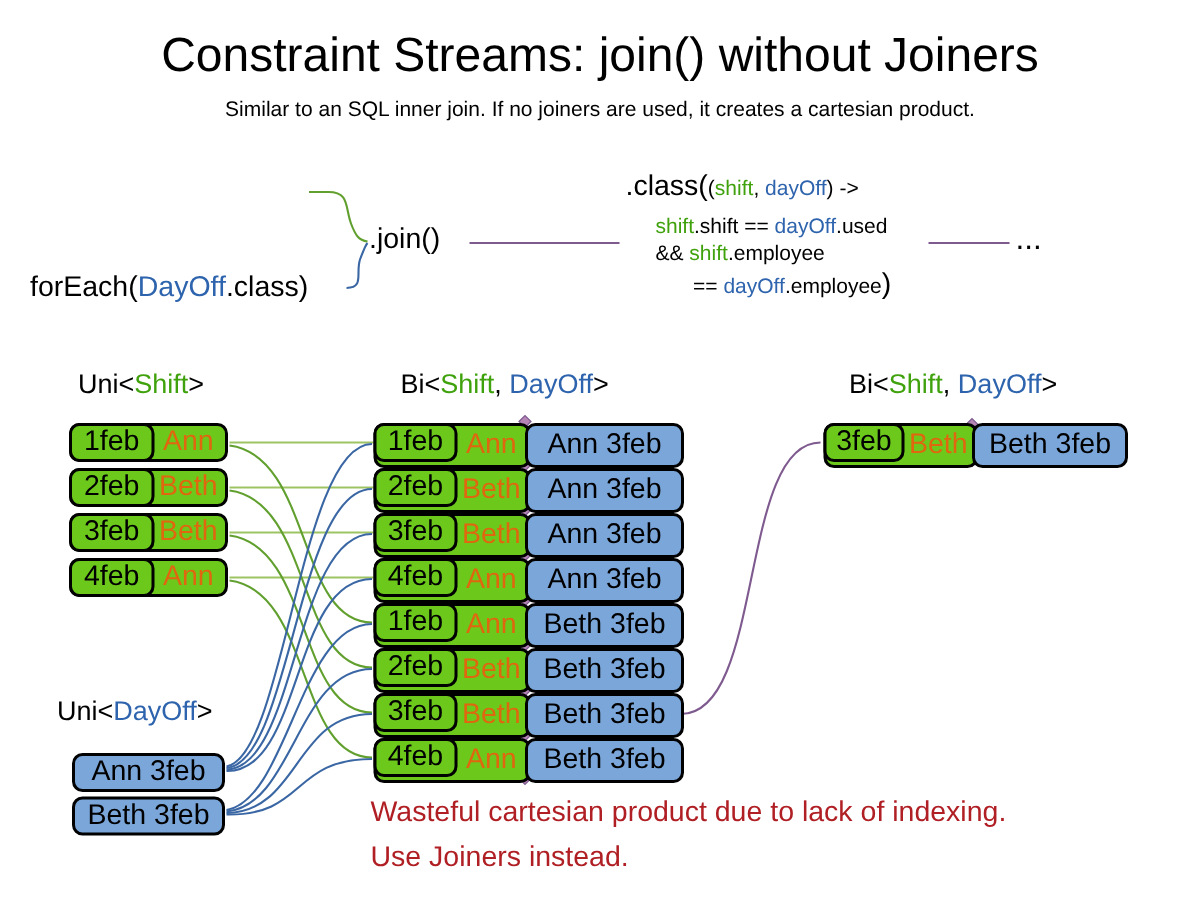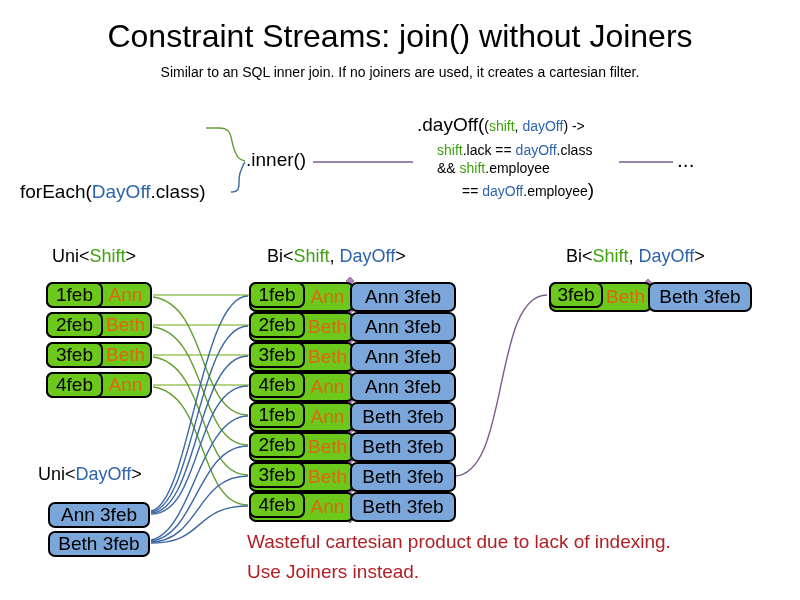--- a/index.html
+++ b/index.html
@@ -74,30 +74,30 @@
     <polygon points="346,400 350,396 354,400 350,404"></polygon>
     <polygon points="346,430 350,426 354,430 350,434"></polygon>
     <polygon points="346,460 350,456 354,460 350,464"></polygon>
     <polygon points="346,490 350,486 354,490 350,494"></polygon>
     <polygon points="346,519 350,515 354,519 350,523"></polygon>
     <polygon points="644,283 648,279 652,283 648,287"></polygon>
     <polygon points="644,307 648,303 652,307 648,311"></polygon>
   </svg>
 
   <div class="abs title">Constraint Streams: join() without Joiners</div>
-  <div class="abs subtitle">Similar to an SQL inner join. If no joiners are used, it creates a cartesian filter.</div>
+  <div class="abs subtitle">Similar to an SQL inner join. If no joiners are used, it creates a cartesian product.</div>
 
 
   <div class="abs code" style="left:20px;top:181px"><span>forEach(</span><span class="tb">DayOff</span><span>.class)</span></div>
 
-  <div class="abs code" style="left:246px;top:149px">.inner()</div>
+  <div class="abs code" style="left:246px;top:149px">.join()</div>
 
-  <div class="abs code" style="left:417px;top:114px"><span class="big">.dayOff(</span><span class="sm">(</span><span class="sm tg">shift</span><span class="sm">, </span><span class="sm tb">dayOff</span><span class="sm">) -&gt;</span></div>
+  <div class="abs code" style="left:417px;top:114px"><span class="big">.class(</span><span class="sm">(</span><span class="sm tg">shift</span><span class="sm">, </span><span class="sm tb">dayOff</span><span class="sm">) -&gt;</span></div>
 
-  <div class="abs code sm" style="left:437px;top:142px"><span class="tg">shift</span><span>.lack == </span><span class="tb">dayOff</span><span>.class</span></div>
+  <div class="abs code sm" style="left:437px;top:142px"><span class="tg">shift</span><span>.shift == </span><span class="tb">dayOff</span><span>.used</span></div>
 
   <div class="abs code sm" style="left:437px;top:160px"><span>&amp;&amp; </span><span class="tg">shift</span><span>.employee</span></div>
 
   <div class="abs code sm" style="left:462px;top:179px"><span>== </span><span class="tb">dayOff</span><span>.employee</span><span class="big">)</span></div>
 
   <div class="abs" style="left:677px;top:148px;font-size:21px">...</div>
 
   <div class="abs hdr" style="left:52px;top:246px"><span>Uni&lt;</span><span class="tg">Shift</span><span>&gt;</span></div>
 
   <div class="abs hdr" style="left:267px;top:246px"><span>Bi&lt;</span><span class="tg">Shift</span><span>, </span><span class="tb">DayOff</span><span>&gt;</span></div>

